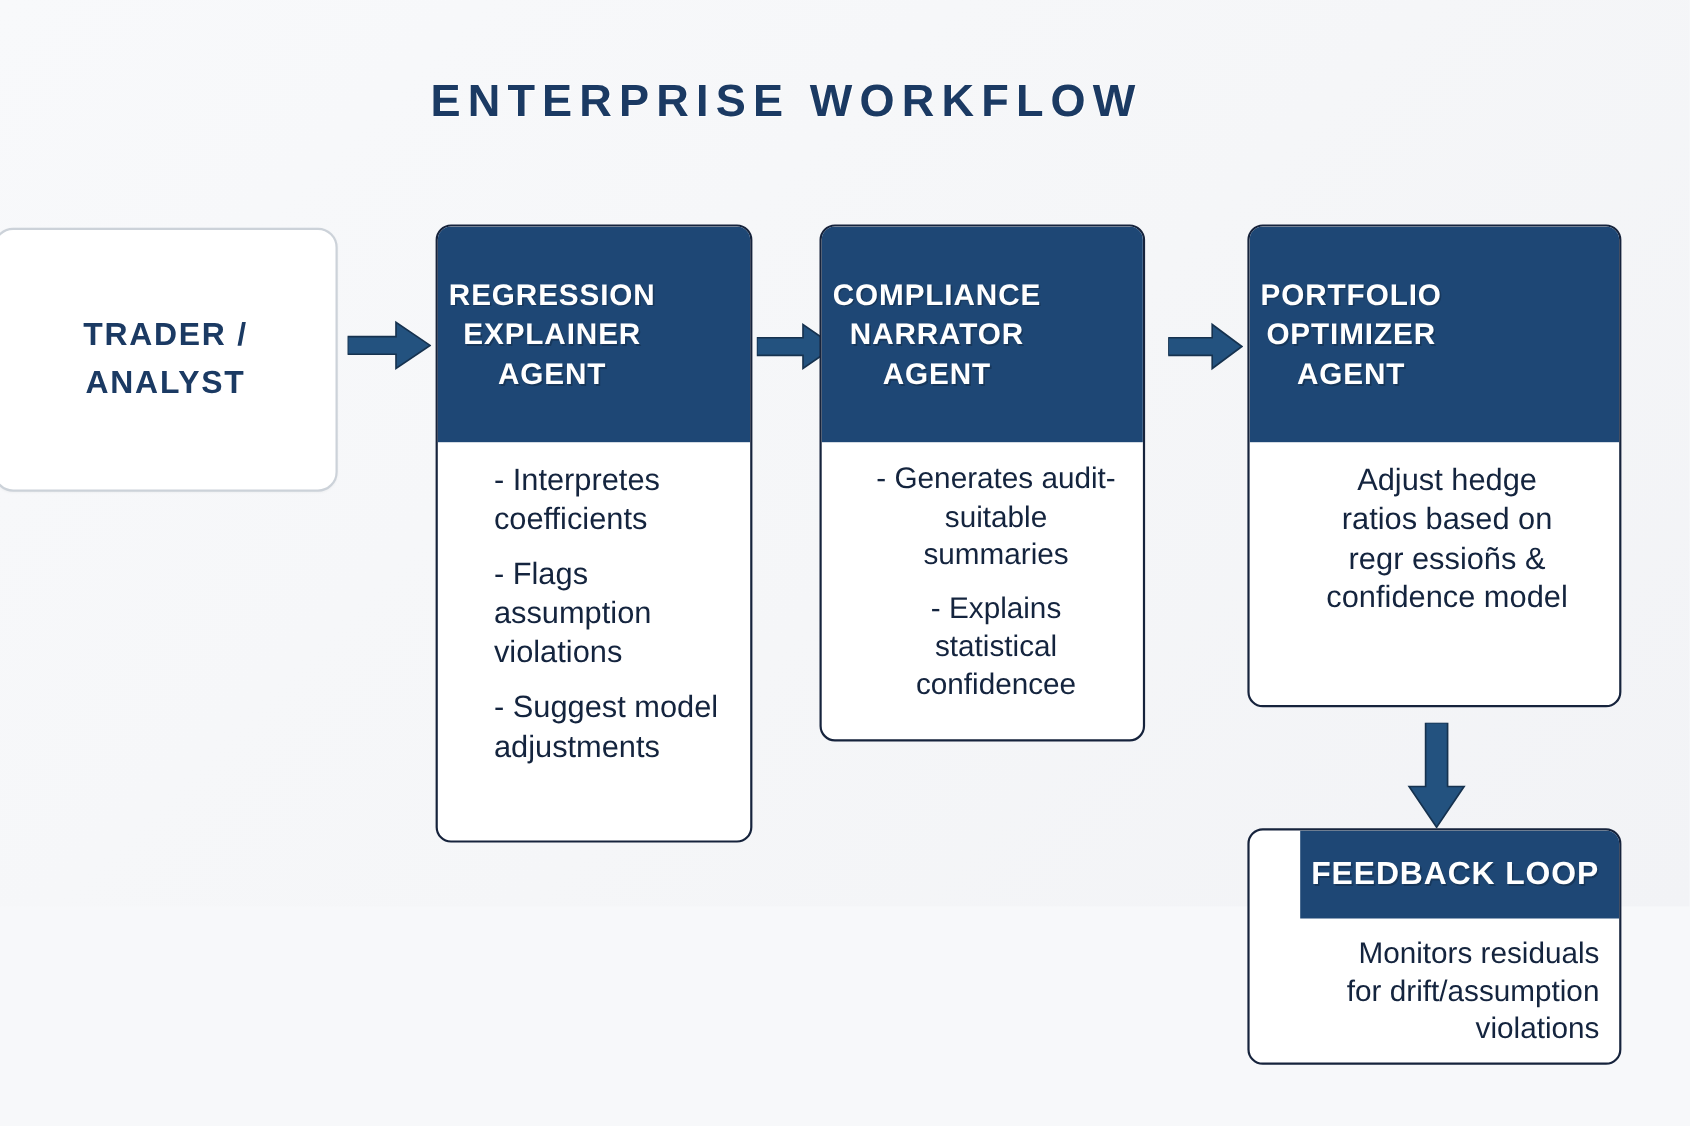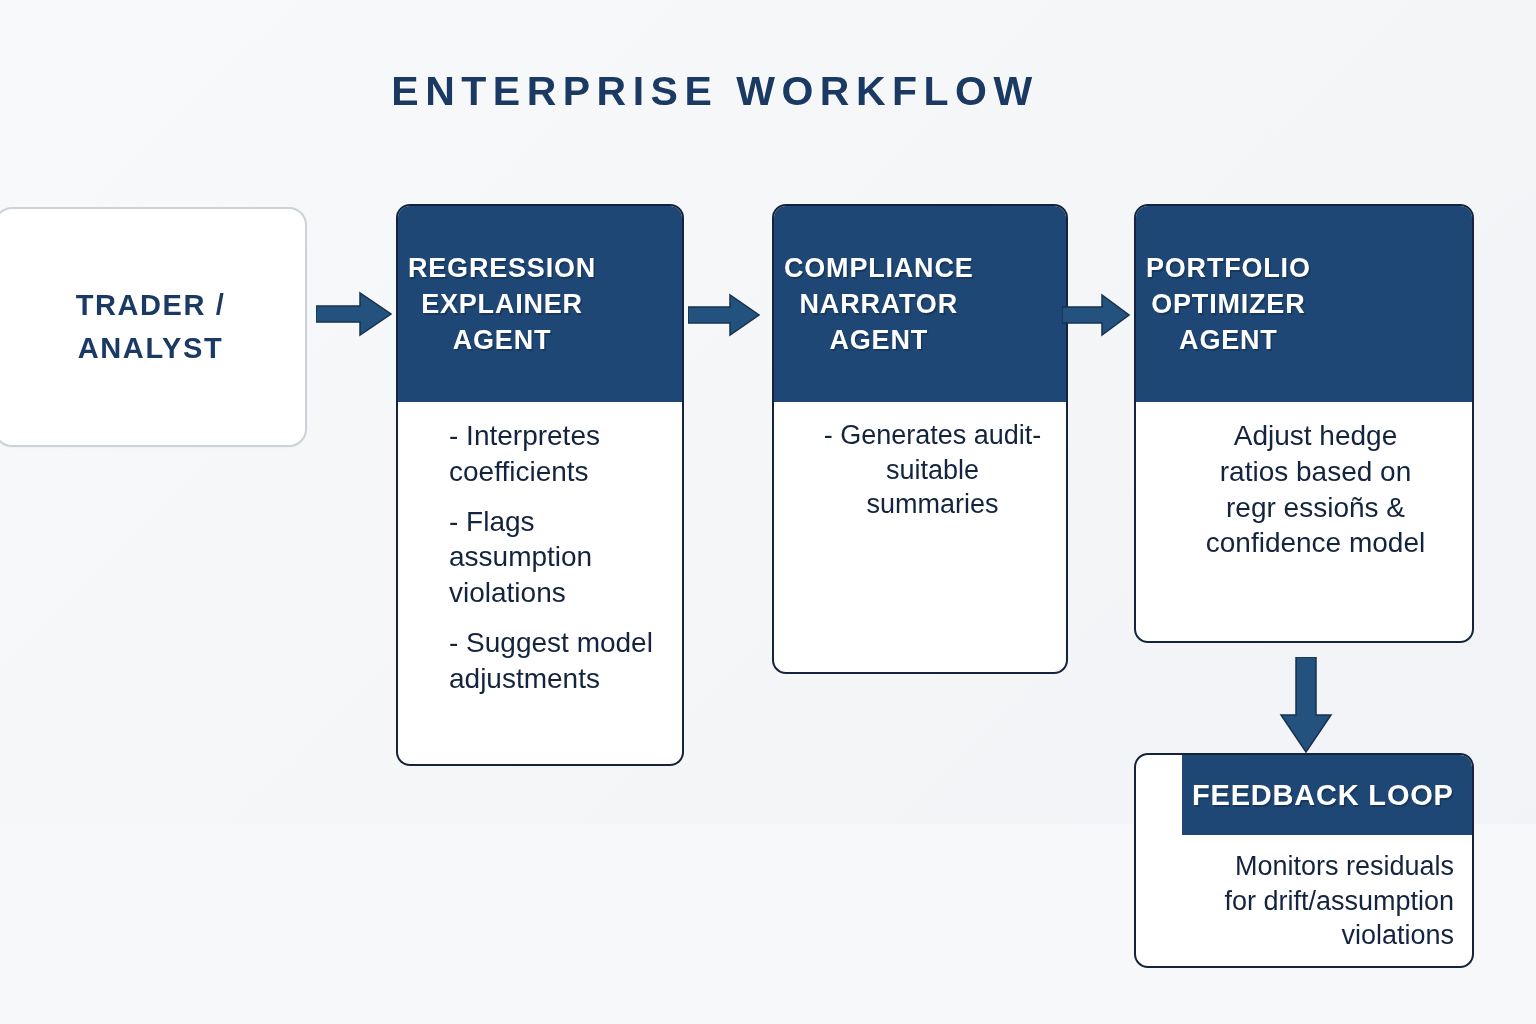--- a/index.html
+++ b/index.html
@@ -164,32 +164,37 @@
       </div>
     </div>
   </div>
 
   <div class="arrow-right" style="left:688px; top:292px;">
     <svg width="72" height="46" viewBox="0 0 72 46">
       <polygon class="arrow-shape" points="0,15 42,15 42,3 71,23 42,43 42,31 0,31"></polygon>
     </svg>
   </div>
 
-  <div class="node node-card" style="left:772px; top:204px; width:296px; height:470px;">
+  <div class="node node-card" style="left:745px; top:204px; width:296px; height:470px;">
     <div class="card-header" style="height:196px; font-size:27px;">
       <div class="hdr-text">
         <div>COMPLIANCE</div>
         <div>NARRATOR</div>
         <div>AGENT</div>
       </div>
     </div>
     <div class="card-body left-body" style="font-size:27px; padding-left:20px;text-align:center;">
       <div class="bullet-group">
         <div class="line">- Generates  audit-</div>
         <div class="line"> suitable summaries</div>
+      </div>
+      <div class="bullet-group">
+        <div class="line">- Explains</div>
+        <div class="line">statistical</div>
+        <div class="line">confidencee</div>
       </div>
     </div>
   </div>
 
   <div class="arrow-right" style="left:1062px; top:292px;">
     <svg width="68" height="46" viewBox="0 0 68 46">
       <polygon class="arrow-shape" points="0,15 40,15 40,3 67,23 40,43 40,31 0,31"></polygon>
     </svg>
   </div>
 

